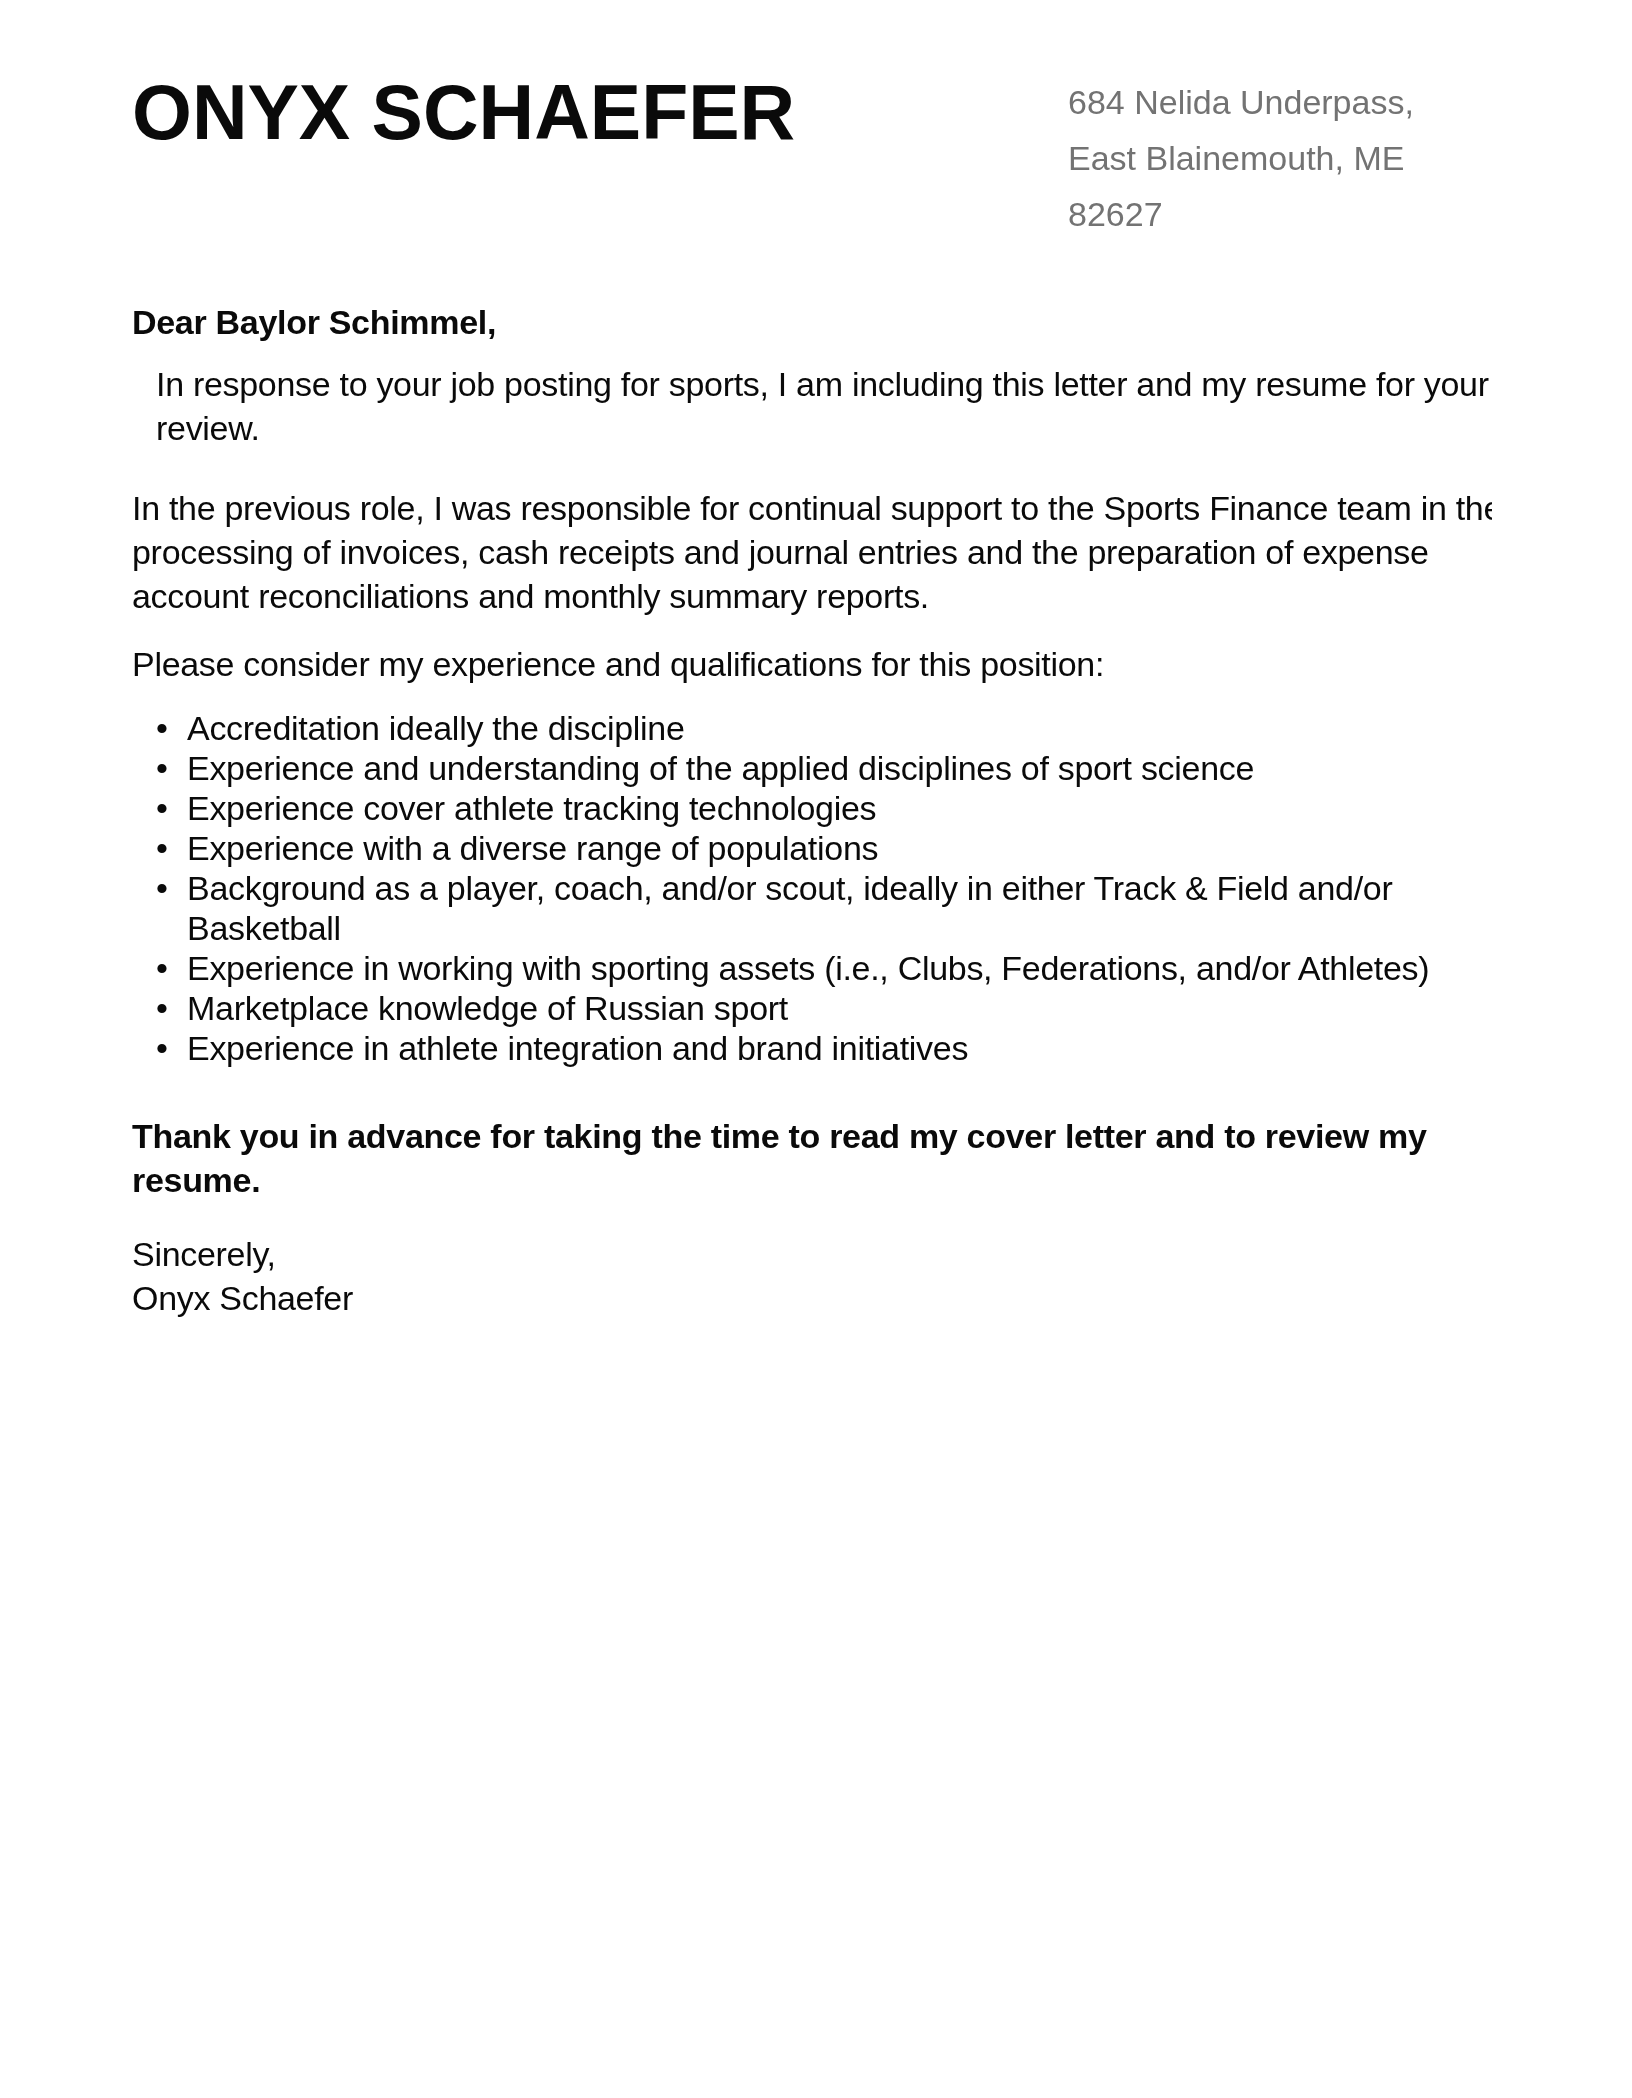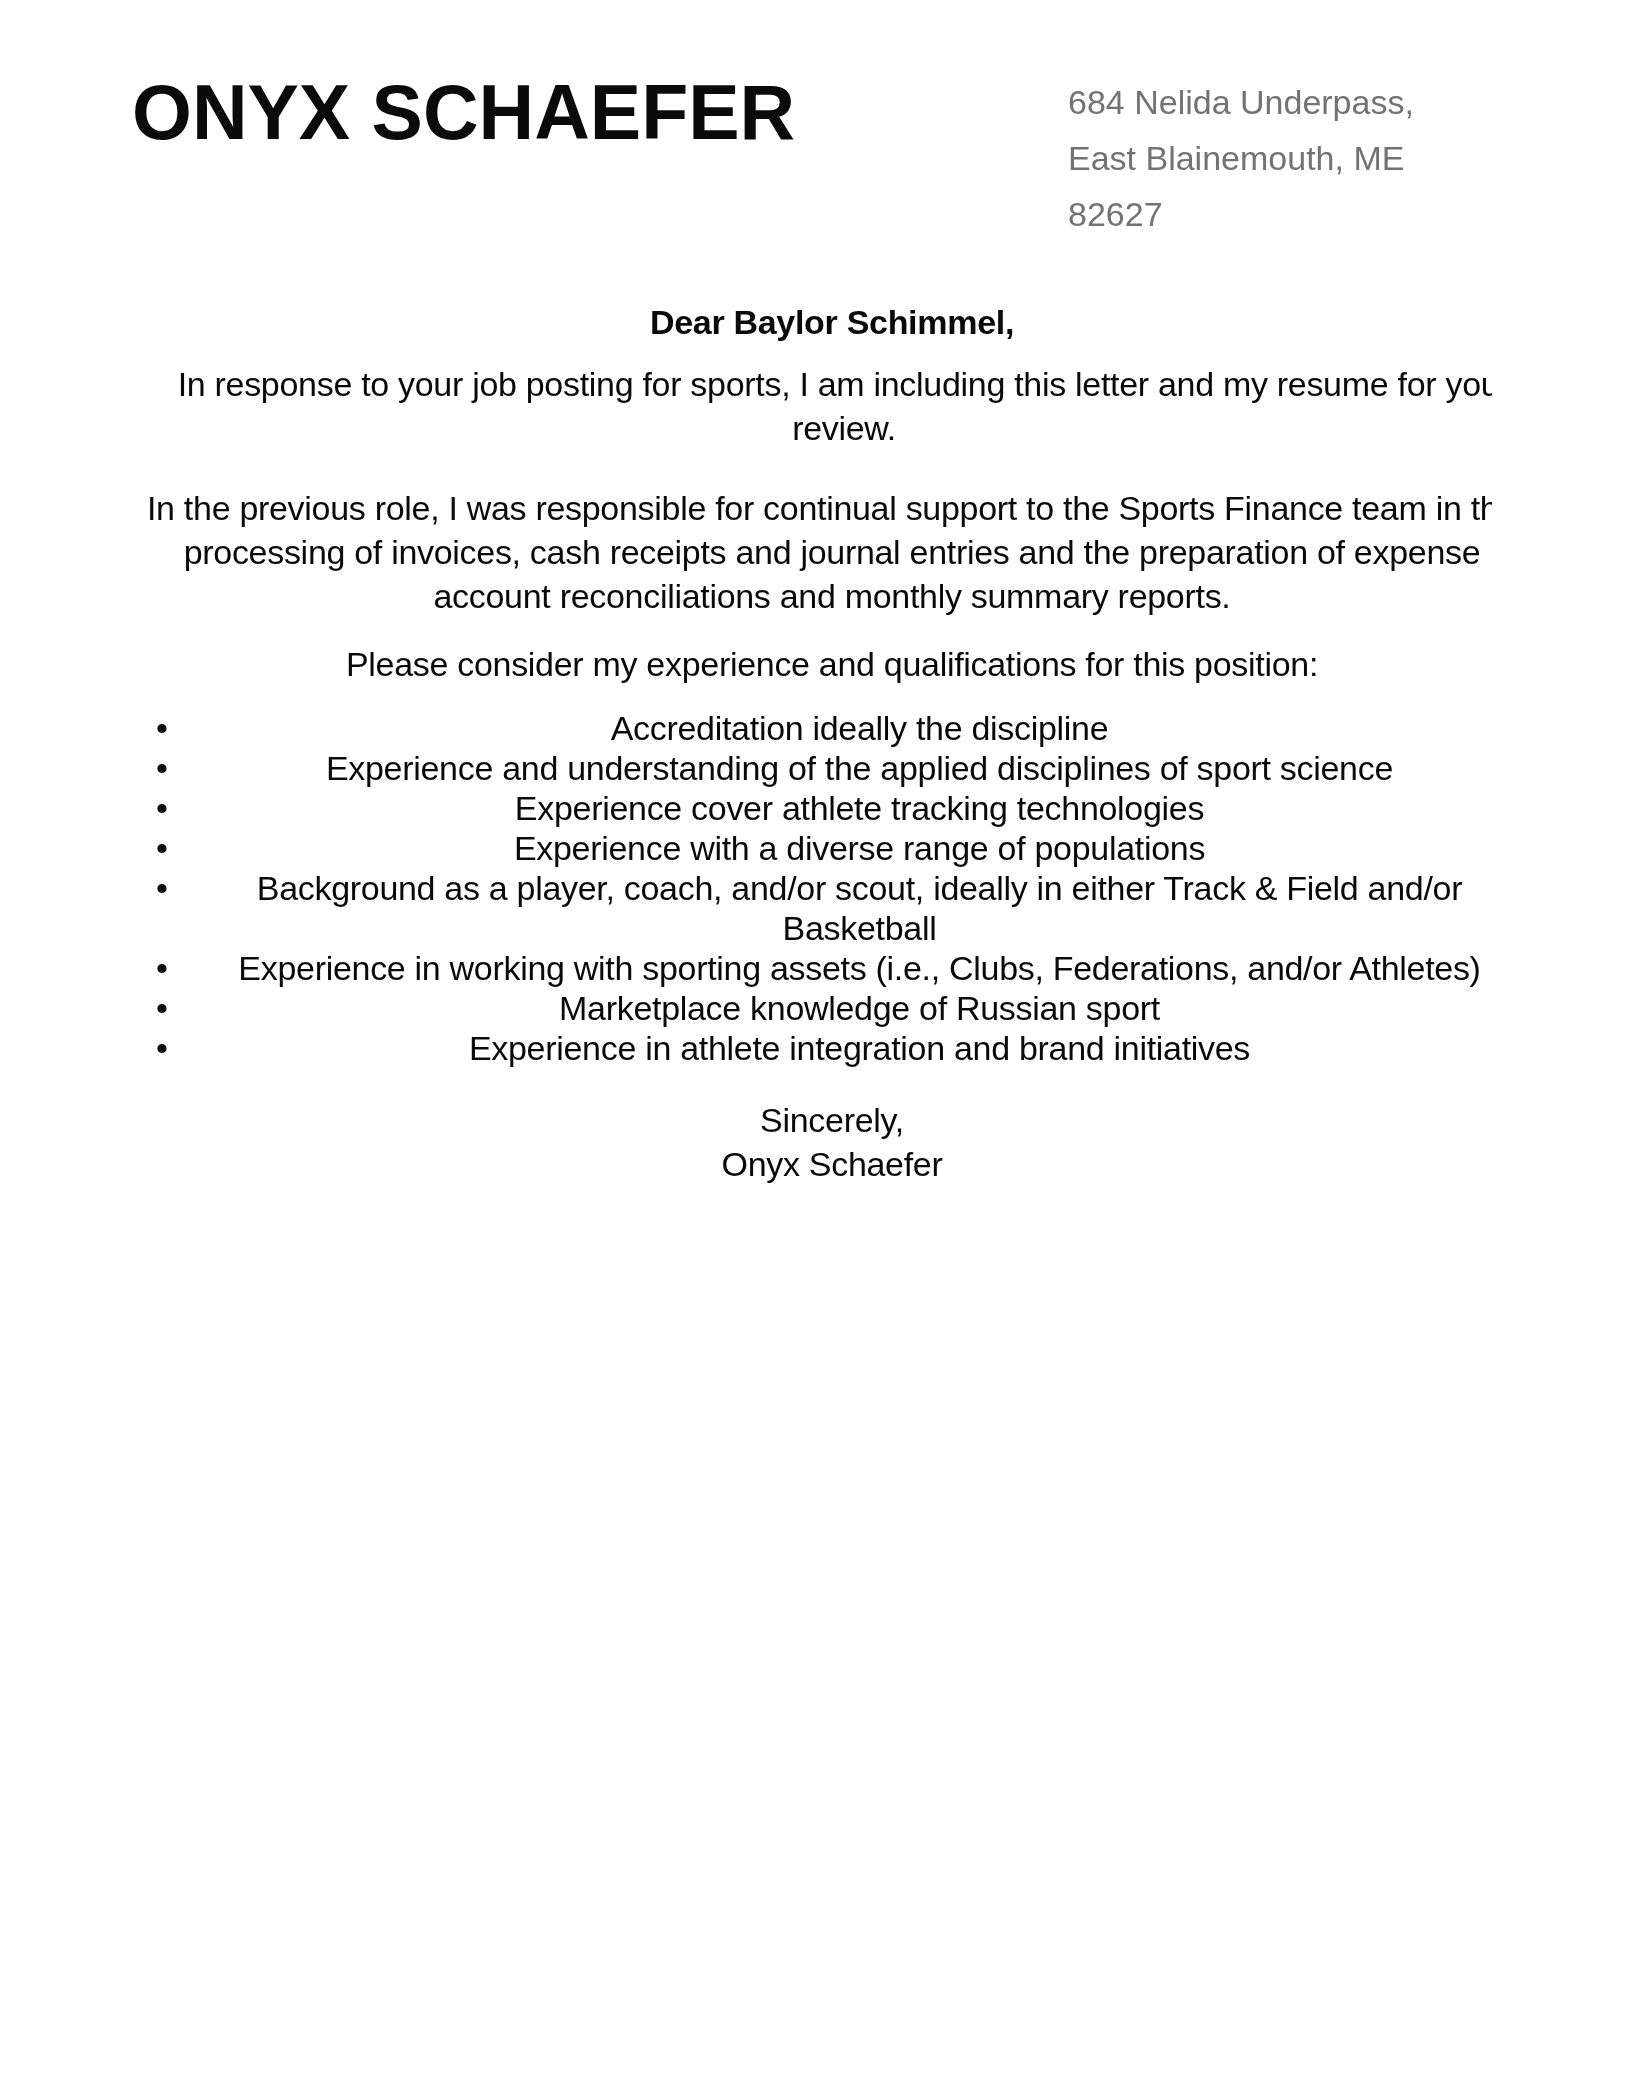--- a/index.html
+++ b/index.html
@@ -37,21 +37,20 @@
   }
   .letter-body {
     position: absolute;
     left: 132px;
     top: 300px;
     width: 1400px;
     font-size: 34px;
     line-height: 44px;
     letter-spacing: -0.3px;
     color: #0a0a0a;
-    text-align: center;
   }
   .salutation {
     font-weight: 700;
   }
   .p-intro   { margin-top: 18px; margin-left: 24px; }
   .p-role    { margin-top: 36px; }
   .p-consider{ margin-top: 24px; }
   ul.quals {
     margin: 22px 0 0 0;
     padding: 0;
@@ -101,20 +100,21 @@
       <li>Accreditation ideally the discipline</li>
       <li>Experience and understanding of the applied disciplines of sport science</li>
       <li>Experience cover athlete tracking technologies</li>
       <li>Experience with a diverse range of populations</li>
       <li>Background as a player, coach, and/or scout, ideally in either Track &amp; Field and/or Basketball</li>
       <li>Experience in working with sporting assets (i.e., Clubs, Federations, and/or Athletes)</li>
       <li>Marketplace knowledge of Russian sport</li>
       <li>Experience in athlete integration and brand initiatives</li>
     </ul>
 
+    <div class="thanks">Thank you in advance for taking the time to read my cover letter and to review my resume.</div>
 
     <div class="signoff">
       <div>Sincerely,</div>
       <div>Onyx Schaefer</div>
     </div>
 
   </div>
 </div>
 
 </body></html>

